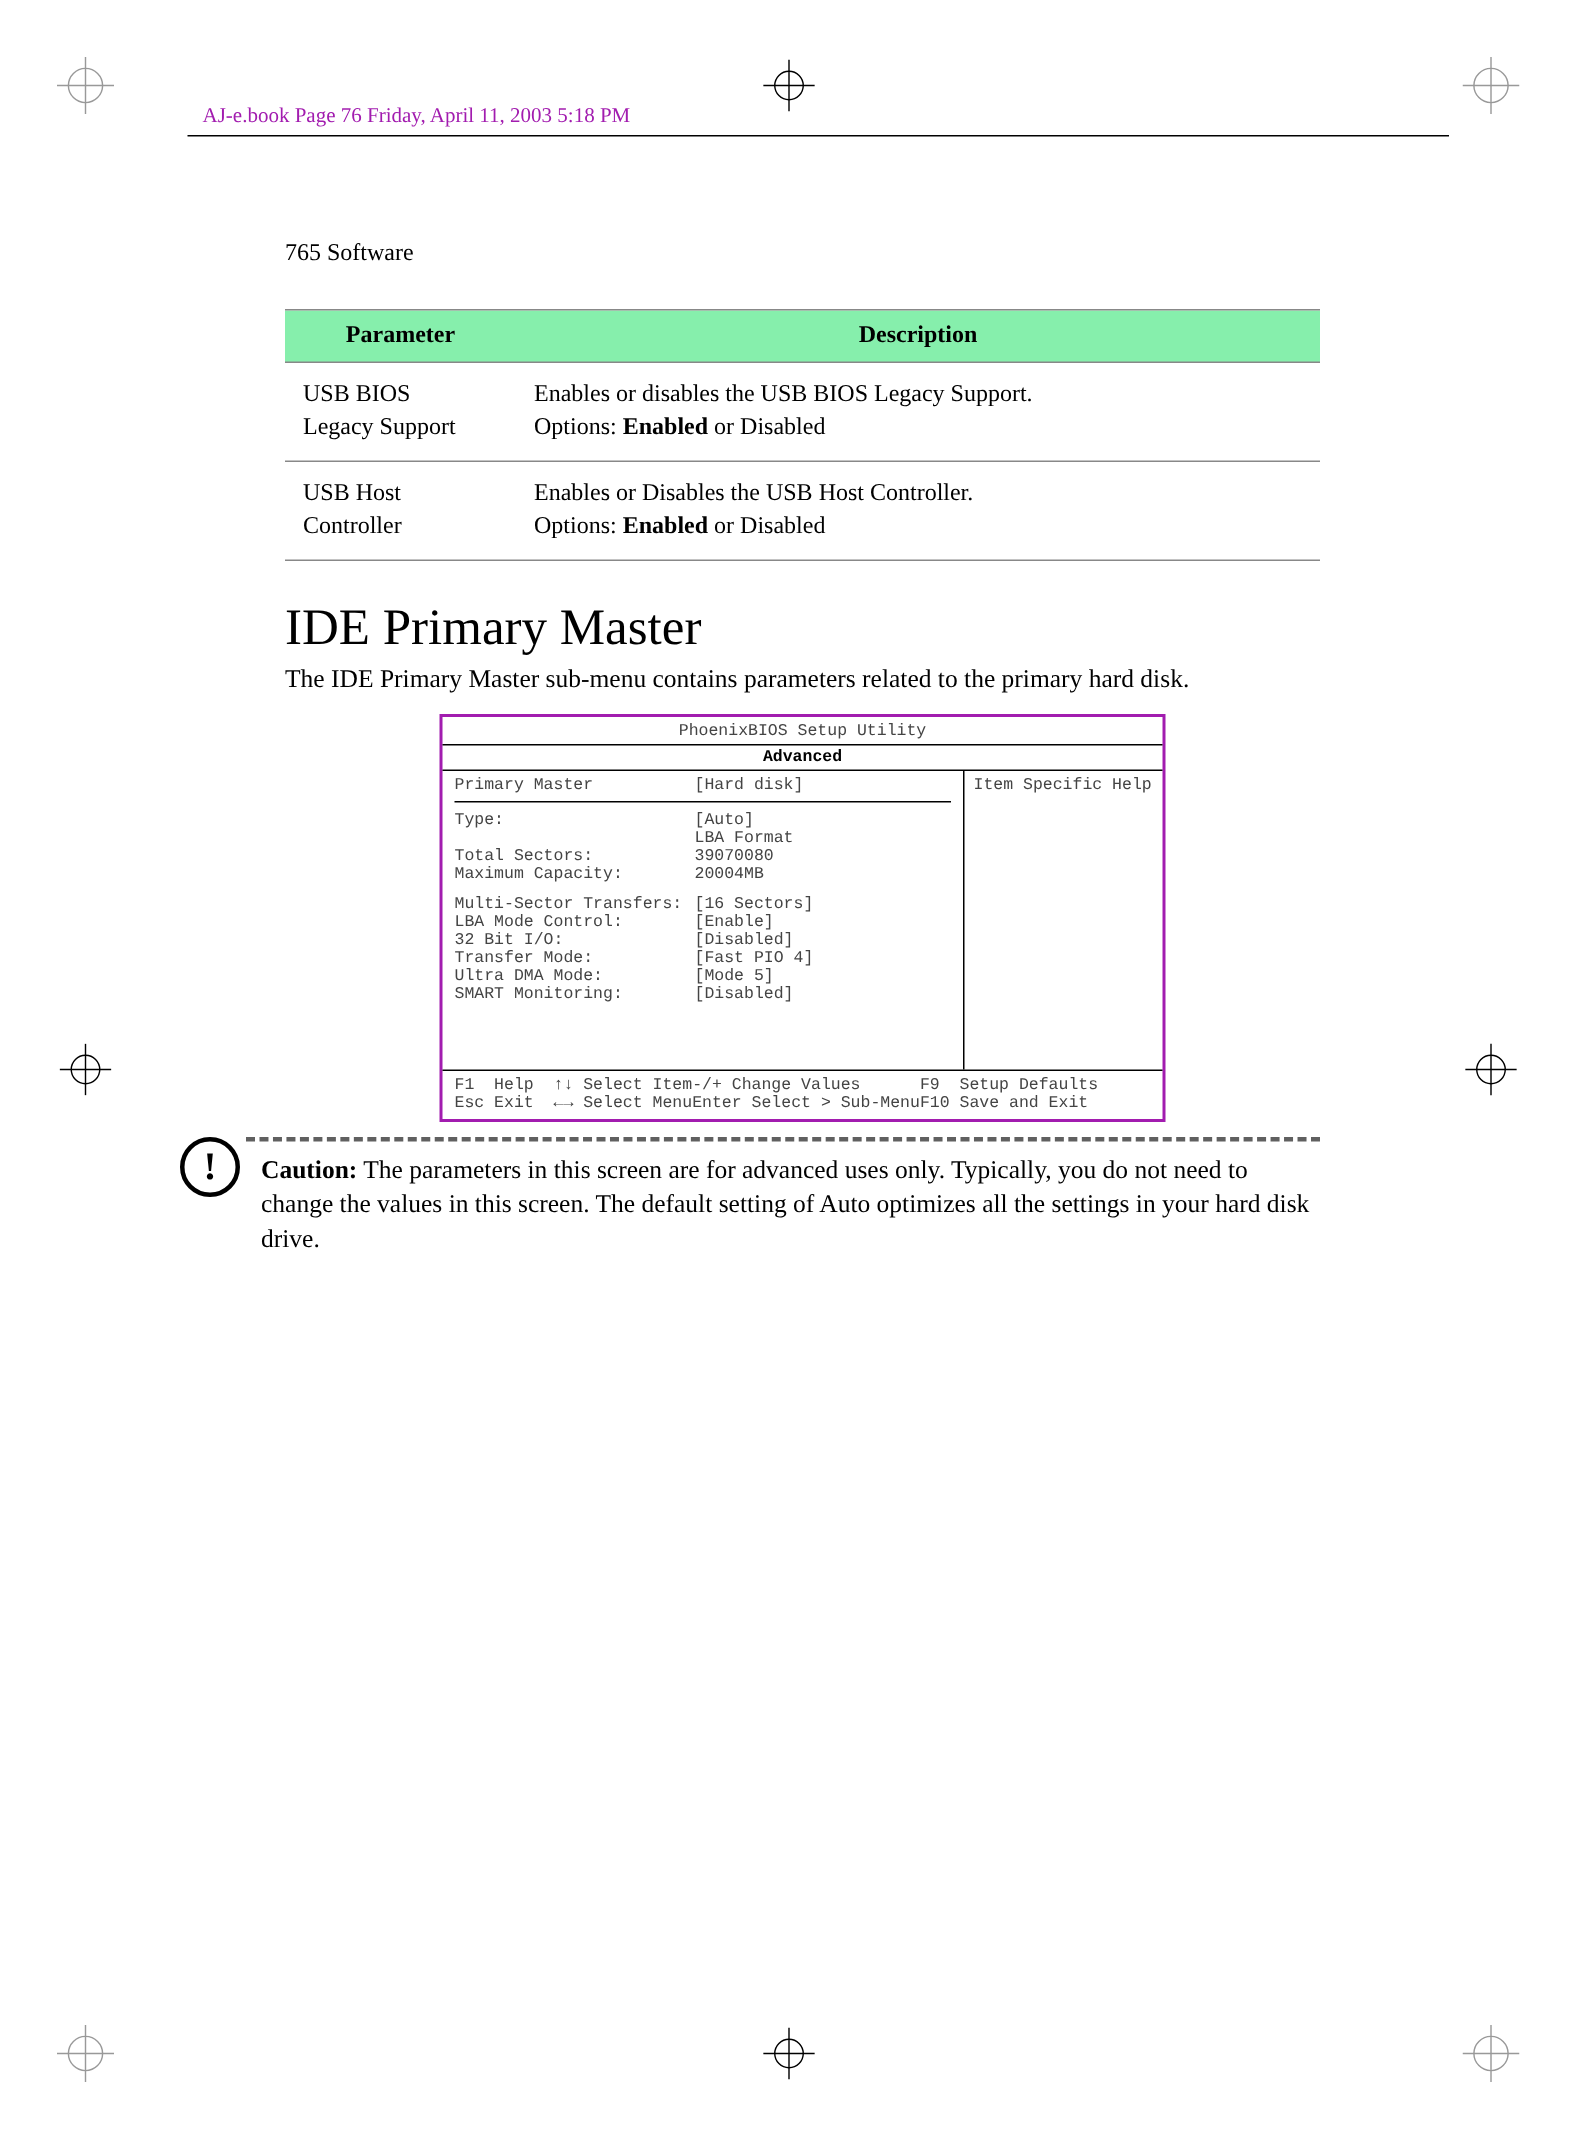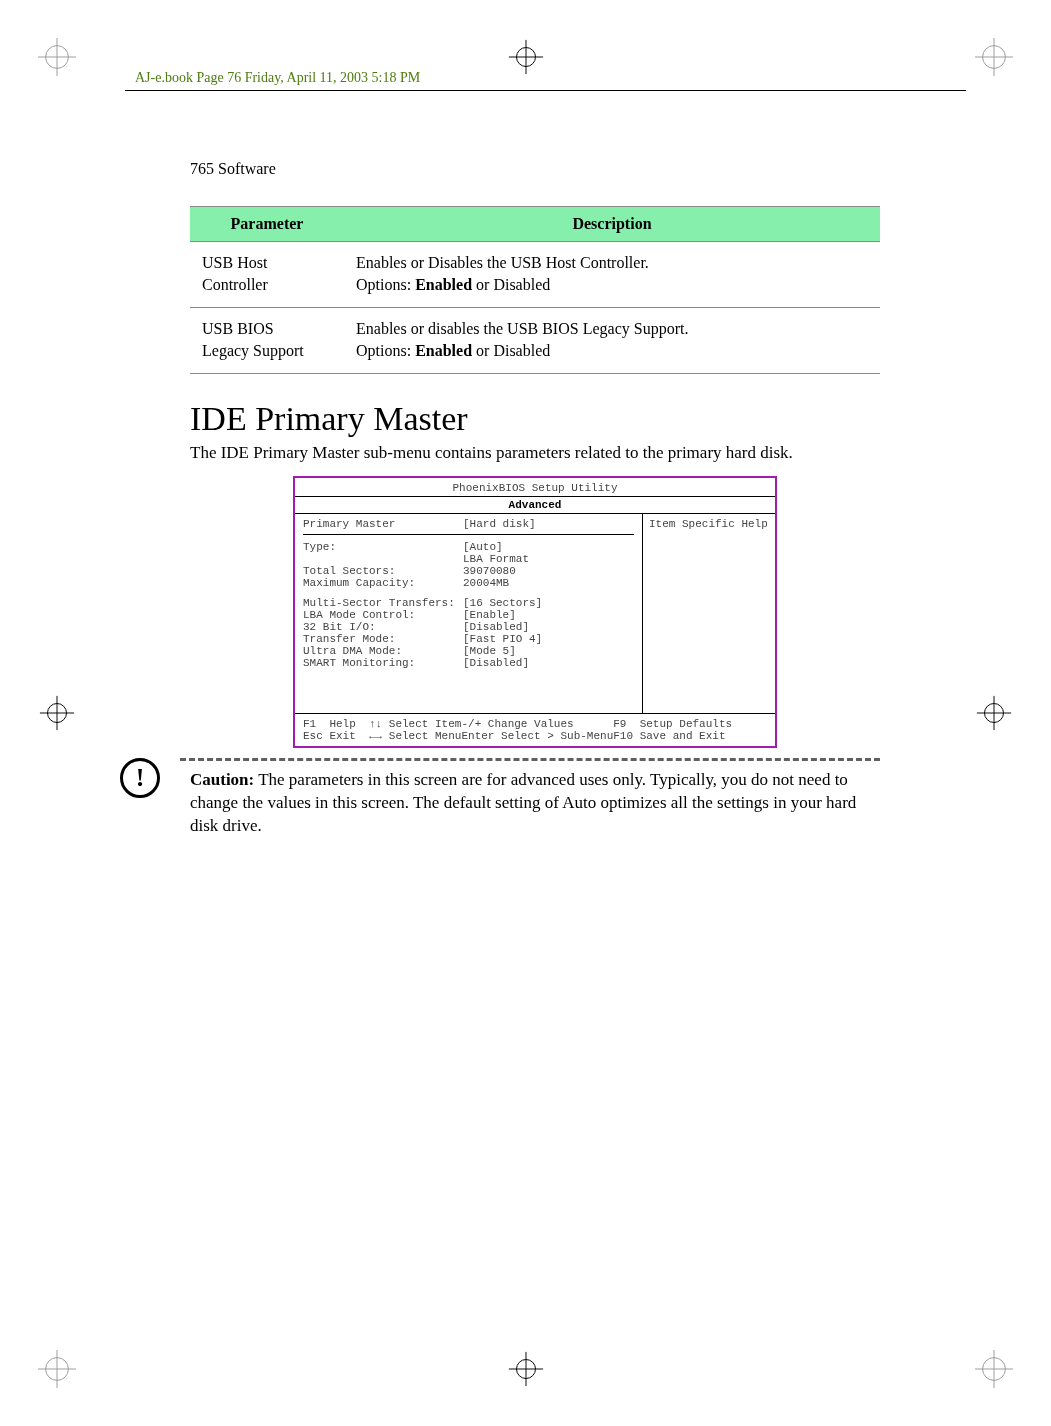--- a/index.html
+++ b/index.html
@@ -36,21 +36,21 @@
     left: 125px;
     right: 85px;
     border-top: 1px solid #000;
   }
   .book-meta {
     position: absolute;
     top: 70px;
     left: 135px;
     font-family: "Times New Roman", serif;
     font-size: 14px;
-    color: #4d7c0f;
+    color: #a21caf;
   }
 
   .page {
     position: absolute;
     top: 160px;
     left: 190px;
     width: 690px;
   }
 
   .runhead {
@@ -156,21 +156,20 @@
     align-items: center;
     justify-content: center;
     font-family: Georgia, serif;
     font-size: 26px;
     font-weight: bold;
     flex-shrink: 0;
     margin-left: -70px;
   }
   .caution-body {
     flex: 1;
-    margin-left: 16px;
   }
   .dash-rule {
     border-top: 3px dashed #606060;
     height: 0;
     margin-bottom: 8px;
     margin-left: -10px;
   }
   .caution-text {
     font-size: 17px;
     line-height: 1.35;
@@ -251,35 +250,35 @@
   <table class="param">
     <thead>
       <tr>
         <th class="pcol">Parameter</th>
         <th>Description</th>
       </tr>
     </thead>
     <tbody>
       <tr>
         <td class="pcol">
+          <span>USB BIOS</span><br>
+          <span>Legacy Support</span>
+        </td>
+        <td>
+          <span>Enables or disables the USB BIOS Legacy Support.</span><br>
+          <span>Options: </span><span class="b">Enabled</span><span> or Disabled</span>
+        </td>
+      </tr>
+      <tr>
+        <td class="pcol">
           <span>USB Host</span><br>
           <span>Controller</span>
         </td>
         <td>
           <span>Enables or Disables the USB Host Controller.</span><br>
-          <span>Options: </span><span class="b">Enabled</span><span> or Disabled</span>
-        </td>
-      </tr>
-      <tr>
-        <td class="pcol">
-          <span>USB BIOS</span><br>
-          <span>Legacy Support</span>
-        </td>
-        <td>
-          <span>Enables or disables the USB BIOS Legacy Support.</span><br>
           <span>Options: </span><span class="b">Enabled</span><span> or Disabled</span>
         </td>
       </tr>
     </tbody>
   </table>
 
   <h2 class="section">IDE Primary Master</h2>
   <p class="body">The IDE Primary Master sub-menu contains parameters related to the primary hard disk.</p>
 
   <div class="bios-box">

